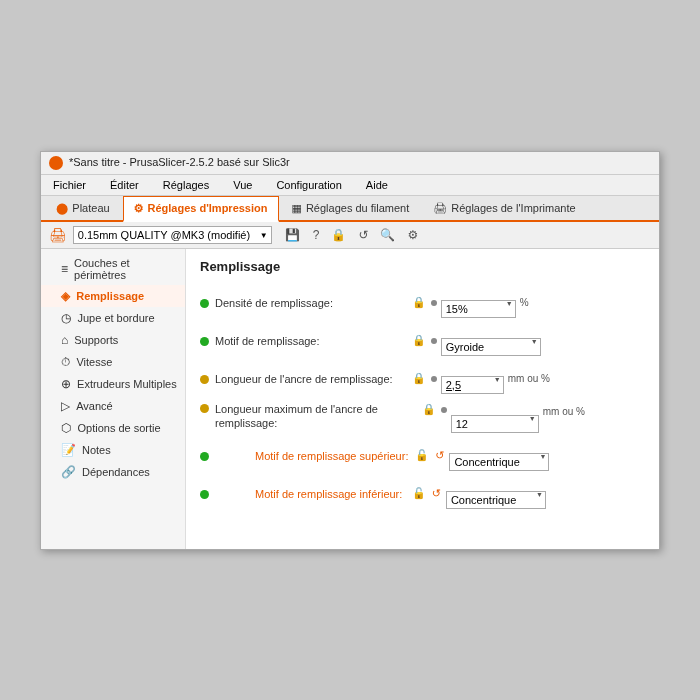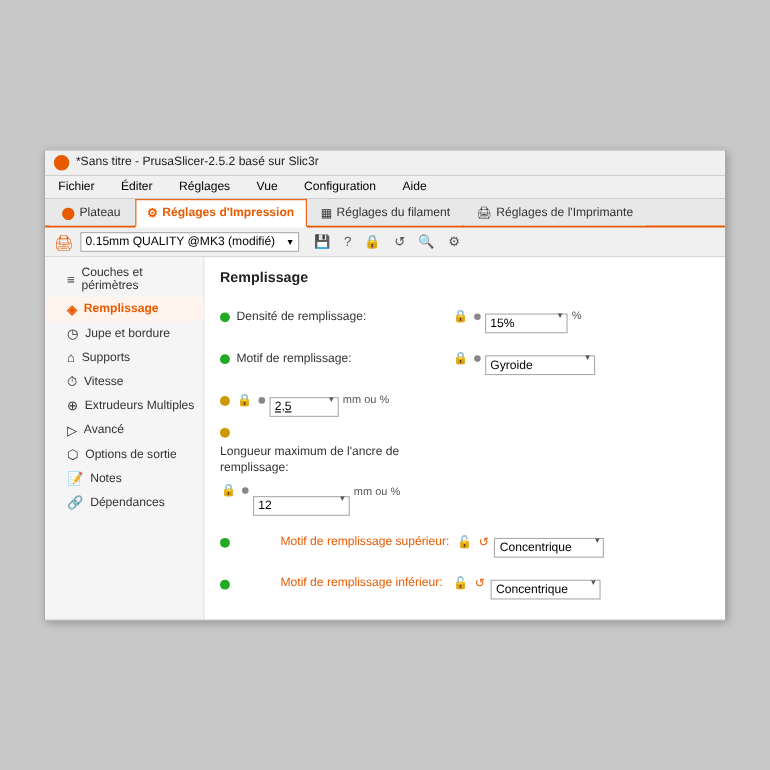--- a/index.html
+++ b/index.html
@@ -353,33 +353,34 @@
           <div class="select-wrap">
             <select class="value-select">
               <option>Gyroide</option>
             </select>
           </div>
         </div>
       </div>
 
       <div class="param-row">
         <span class="dot-indicator dot-yellow"></span>
+        <span class="param-label">Longueur de l'ancre de remplissage:</span>
         <div class="param-controls">
           <button class="icon-btn">🔒</button>
           <span class="small-dot"></span>
           <div class="select-wrap">
             <select class="value-select" style="width:63px;text-decoration:underline;">
               <option>2,5</option>
             </select>
           </div>
           <span class="unit-label">mm ou %</span>
         </div>
       </div>
 
-      <div class="param-row" style="align-items:flex-start;flex-direction:column;">
+      <div class="param-row" style="align-items:flex-start;">
         <span class="dot-indicator dot-yellow" style="margin-top:2px;"></span>
         <span class="param-label" style="line-height:1.3; max-width:200px;">
           <span>Longueur maximum de l'ancre de remplissage:</span>
         </span>
         <div class="param-controls" style="align-items:flex-start; padding-top:1px;">
           <button class="icon-btn">🔒</button>
           <span class="small-dot" style="margin-top:4px;"></span>
           <div class="select-wrap">
             <select class="value-select" style="width:88px;">
               <option>12</option>

